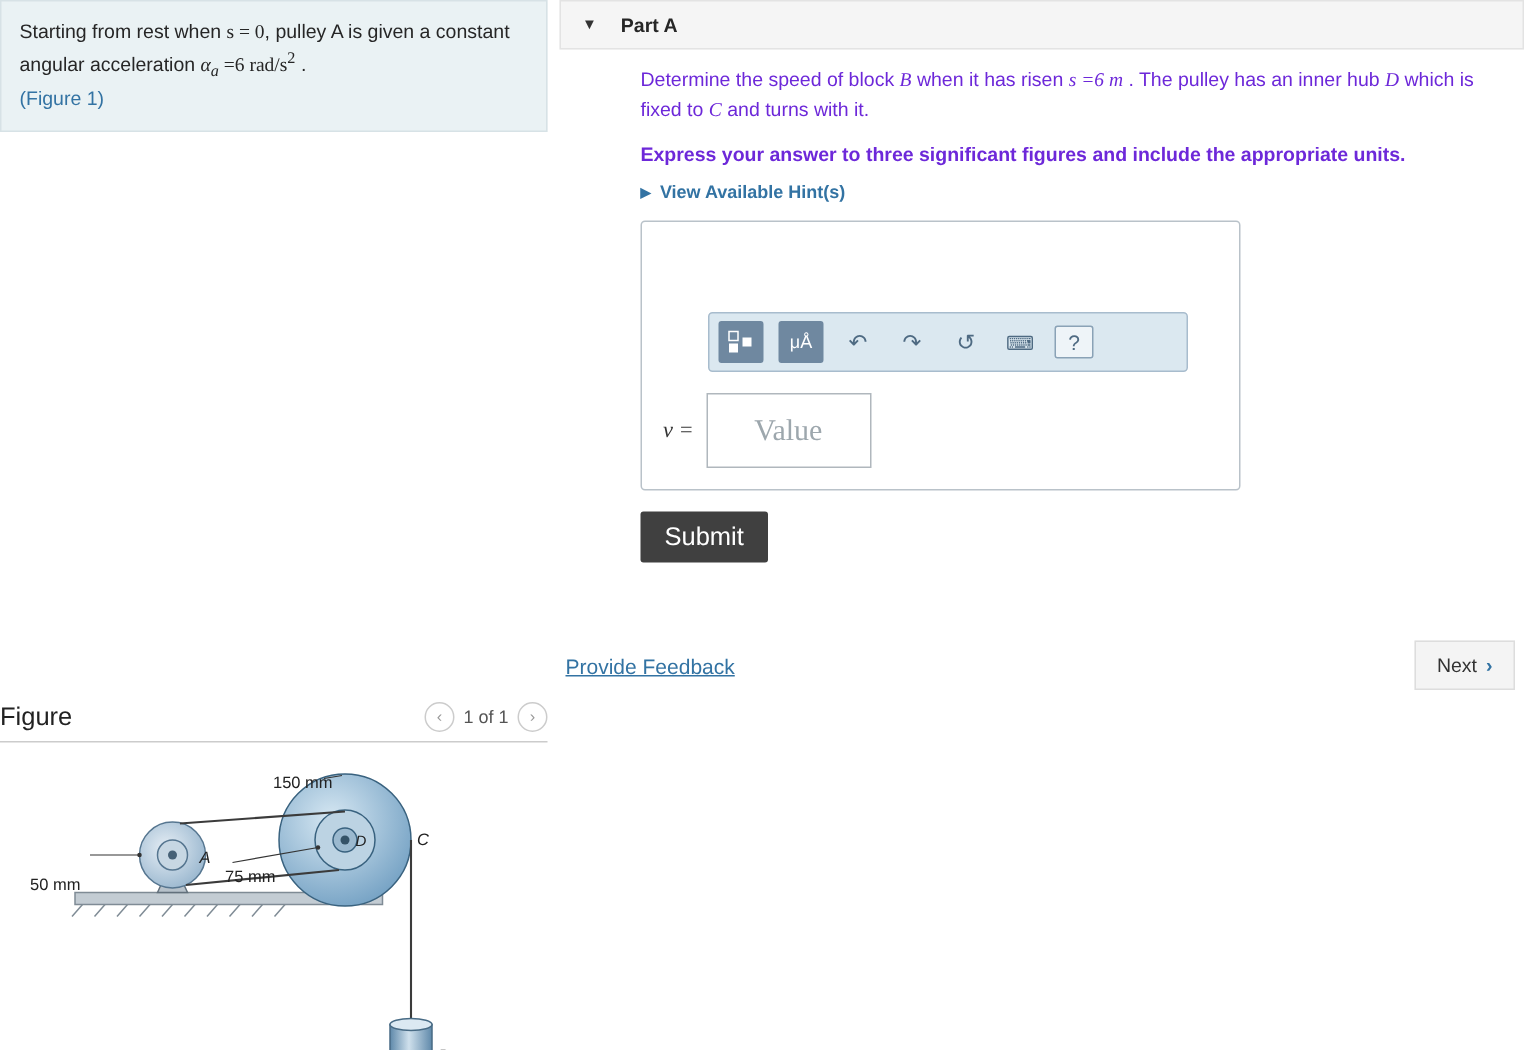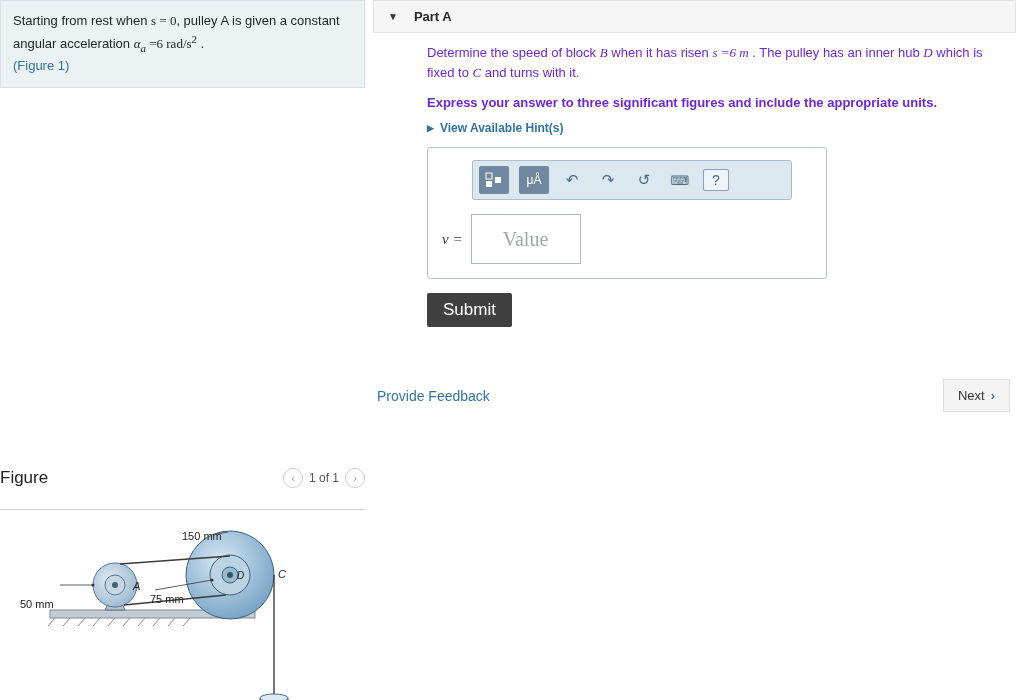--- a/index.html
+++ b/index.html
@@ -32,21 +32,21 @@
     color: #262626;
   }
   .problem-statement .fig-link { color: #3373a3; cursor: pointer; }
   .figure-section {
     margin-top: 380px;
   }
   .figure-head {
     display: flex;
     align-items: flex-end;
     border-bottom: 1px solid #ccc;
-    padding-bottom: 21px;
+    padding-bottom: 6px;
     margin-bottom: 14px;
   }
   .figure-head h3 {
     font-size: 17px;
     font-weight: normal;
     color: #222;
     flex: 1;
   }
   .fig-nav { display: flex; align-items: center; gap: 6px; font-size: 12px; color: #555; }
   .nav-btn {
@@ -83,20 +83,21 @@
   .toolbar {
     background: #dbe8f0;
     border:1px solid #a8bccd;
     border-radius:3px;
     padding:5px 6px;
     display:flex;
     align-items:center;
     gap:10px;
     width: 320px;
     margin-left: 30px;
+    margin-top: 48px;
   }
   .tool-btn {
     width:30px; height:28px;
     border:1px solid #6f88a0;
     background:#6f88a0;
     color:#fff;
     border-radius:2px;
     display:flex; align-items:center; justify-content:center;
     font-size:12px;
     cursor:pointer;
@@ -146,21 +147,21 @@
     cursor:pointer;
   }
 
   .feedback-row {
     display:flex;
     align-items:center;
     justify-content:space-between;
     margin-top: 44px;
     padding-right: 6px;
   }
-  .feedback-link { color:#3373a3; font-size:14px; cursor:pointer; padding-left:4px;}
+  .feedback-link { color:#3373a3; font-size:14px; cursor:pointer; padding-left:4px;text-decoration:underline;}
   .next-btn {
     background:#f4f4f4;
     border:1px solid #ddd;
     padding:8px 14px;
     font-size:13px;
     color:#333;
     display:flex; align-items:center;
     gap:6px;
     cursor:pointer;
     border-radius:0;

